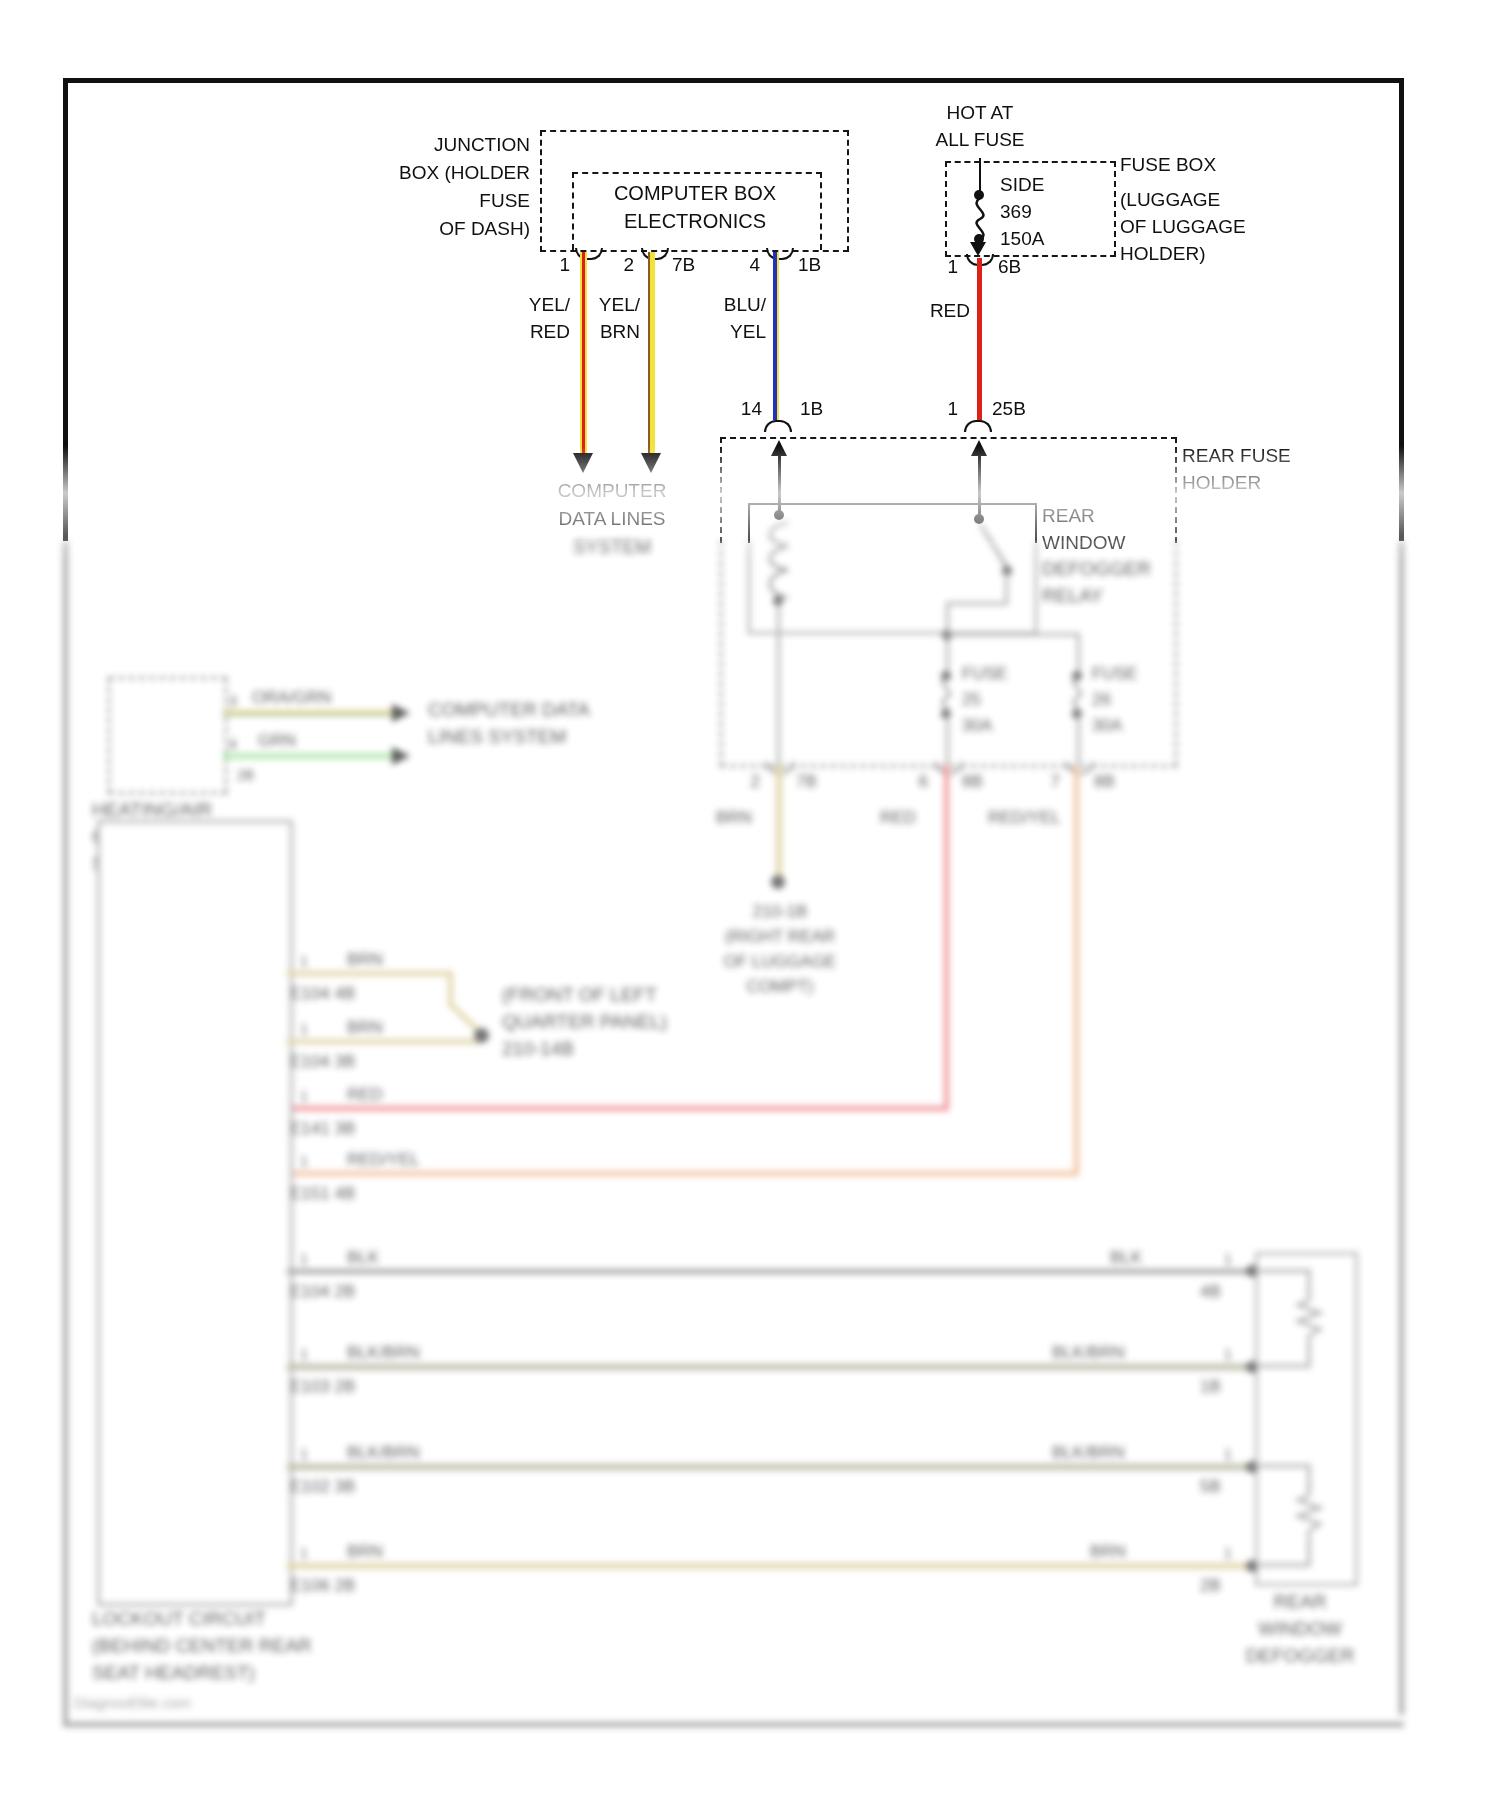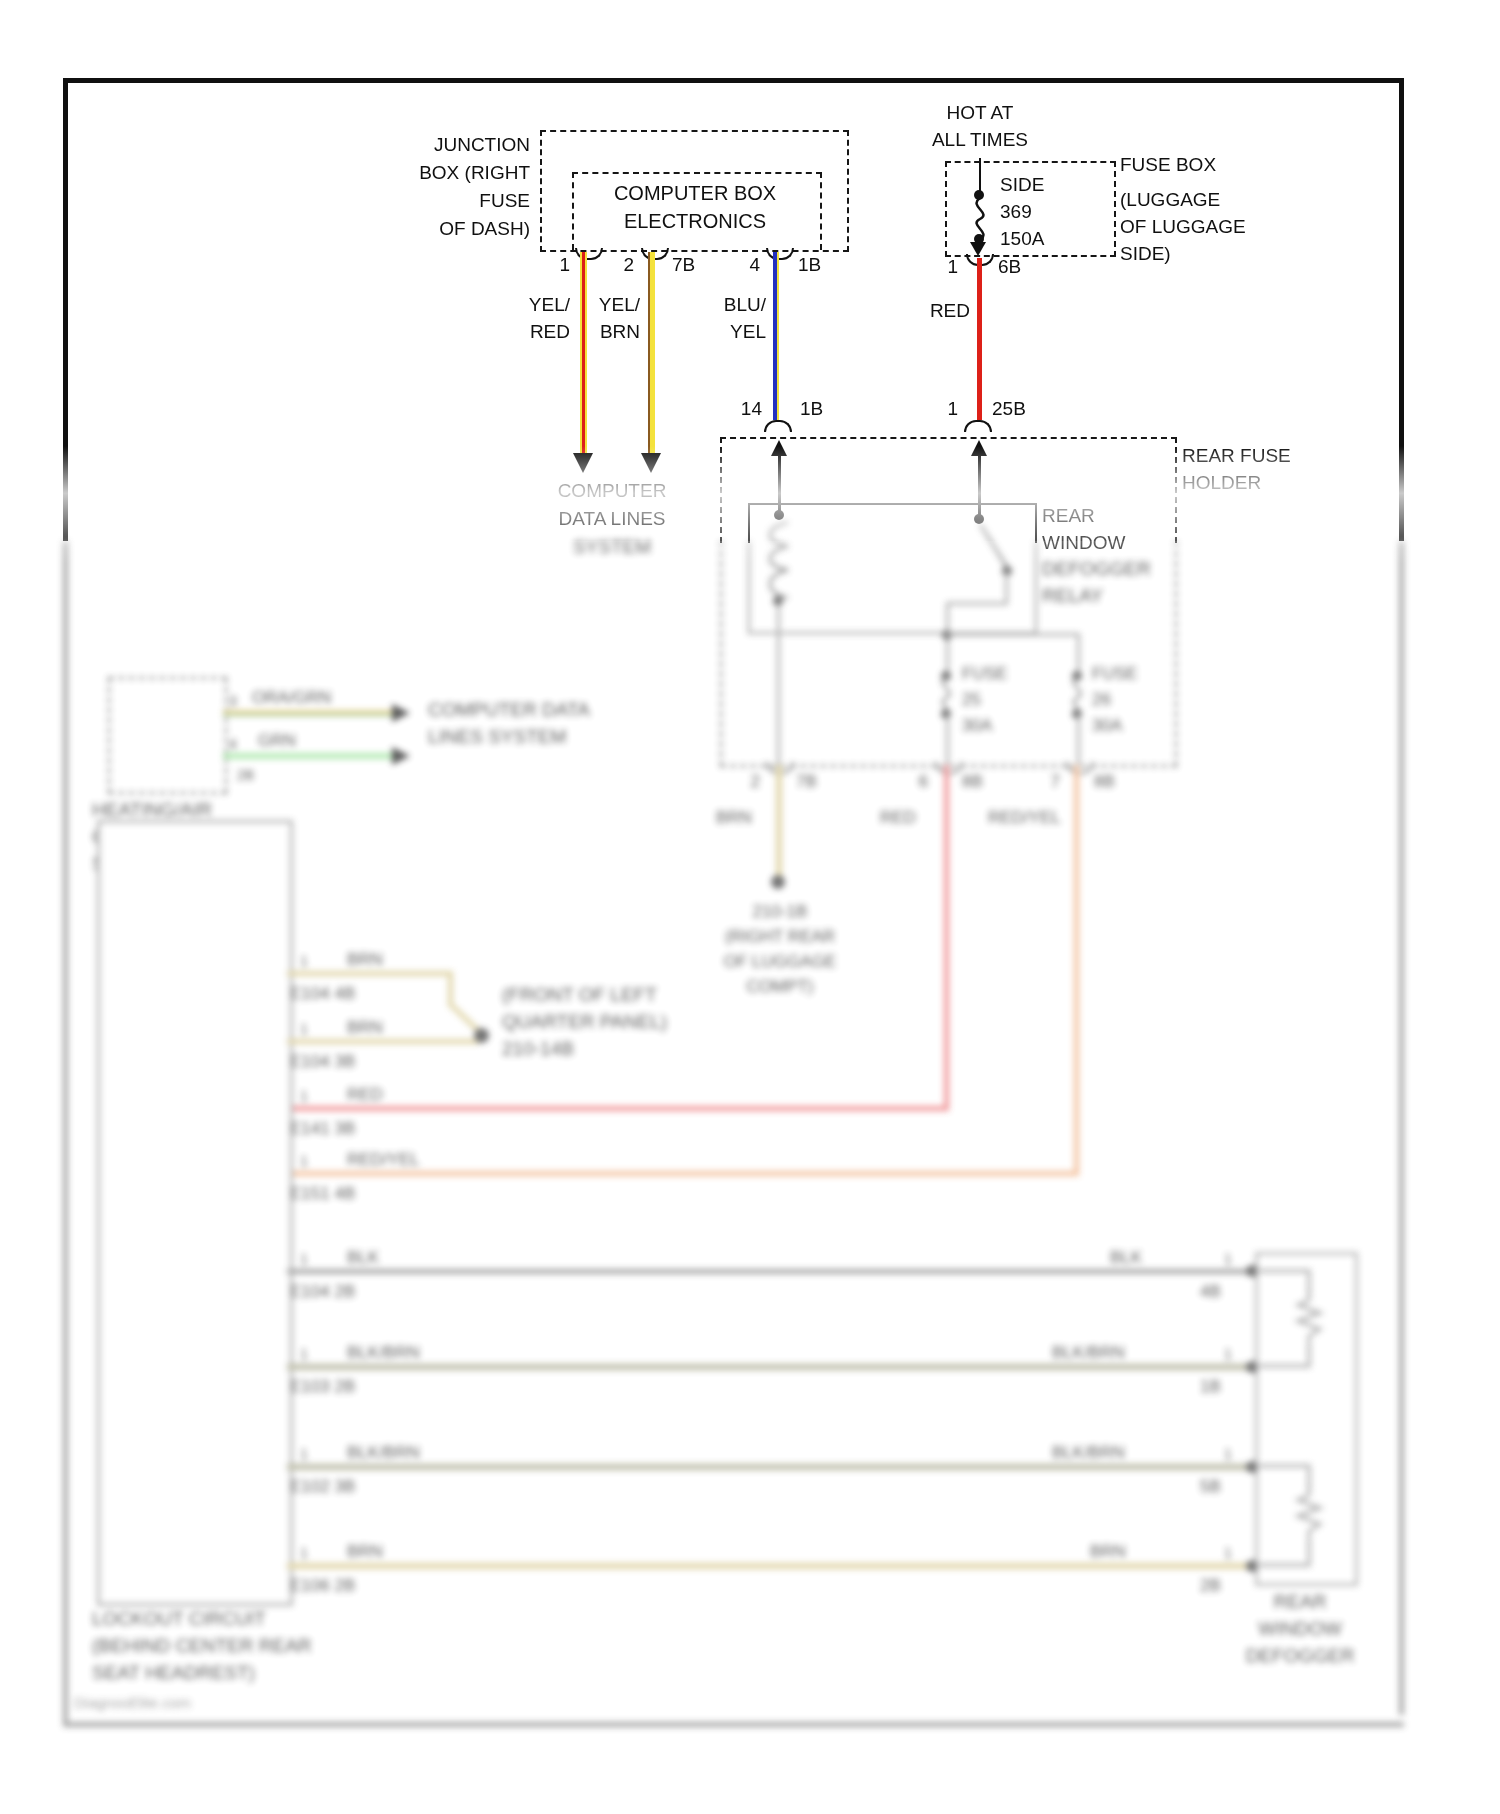--- a/index.html
+++ b/index.html
@@ -33,45 +33,45 @@
 
 <div id="stage">
 
   <div class="layer" id="sharpLayer">
 
     <div class="hl" style="left:63px;top:78px;width:1341px;height:5px"></div>
     <div class="vl" style="left:63px;top:78px;width:5px;height:463px"></div>
     <div class="vl" style="left:1399px;top:78px;width:5px;height:463px"></div>
 
     <span class="l r" style="left:350px;top:132px;width:180px">JUNCTION</span>
-    <span class="l r" style="left:350px;top:160px;width:180px">BOX (RIGHT</span>
+    <span class="l r" style="left:350px;top:160px;width:180px">BOX (HOLDER</span>
     <span class="l r" style="left:350px;top:188px;width:180px">FUSE</span>
     <span class="l r" style="left:350px;top:216px;width:180px">OF DASH)</span>
 
     <div class="dash" style="left:540px;top:130px;width:305px;height:118px"></div>
     <div class="dash" style="left:572px;top:172px;width:246px;height:76px;border-bottom:none"></div>
     <span class="l c" style="left:572px;top:180px;width:246px;font-size:20px">COMPUTER BOX</span>
     <span class="l c" style="left:572px;top:208px;width:246px;font-size:20px">ELECTRONICS</span>
 
     <div class="cup" style="left:575px;top:248px"></div>
     <div class="cup" style="left:641px;top:248px"></div>
     <div class="cup" style="left:766px;top:248px"></div>
     <span class="l r" style="left:548px;top:252px;width:22px">1</span>
     <span class="l r" style="left:612px;top:252px;width:22px">2</span>
     <span class="l" style="left:672px;top:252px">7B</span>
     <span class="l r" style="left:738px;top:252px;width:22px">4</span>
     <span class="l" style="left:798px;top:252px">1B</span>
 
     <span class="l c" style="left:912px;top:100px;width:136px">HOT AT</span>
-    <span class="l c" style="left:912px;top:127px;width:136px">ALL TIMES</span>
+    <span class="l c" style="left:912px;top:127px;width:136px">ALL FUSE</span>
     <div class="dash" style="left:945px;top:161px;width:167px;height:92px"></div>
     <span class="l" style="left:1120px;top:152px">FUSE BOX</span>
     <span class="l" style="left:1120px;top:187px">(LUGGAGE</span>
     <span class="l" style="left:1120px;top:214px">OF LUGGAGE</span>
-    <span class="l" style="left:1120px;top:241px">SIDE)</span>
+    <span class="l" style="left:1120px;top:241px">HOLDER)</span>
 
     <div class="vl" style="left:979px;top:158px;width:2px;height:36px"></div>
     <div class="dot" style="left:974px;top:190px;width:10px;height:10px"></div>
     <svg style="position:absolute;left:967px;top:198px" width="26" height="42">
         <path d="M13 0 C1 8 25 15 13 21 C1 27 25 34 13 42" fill="none" stroke="#111" stroke-width="2.5"></path>
       </svg>
     <div class="dot" style="left:974px;top:234px;width:10px;height:10px"></div>
     <div class="arrow-down" style="left:970px;top:242px;border-left-width:8px;border-right-width:8px;border-top-width:14px"></div>
     <span class="l" style="left:1000px;top:172px">SIDE</span>
     <span class="l" style="left:1000px;top:199px">369</span>

